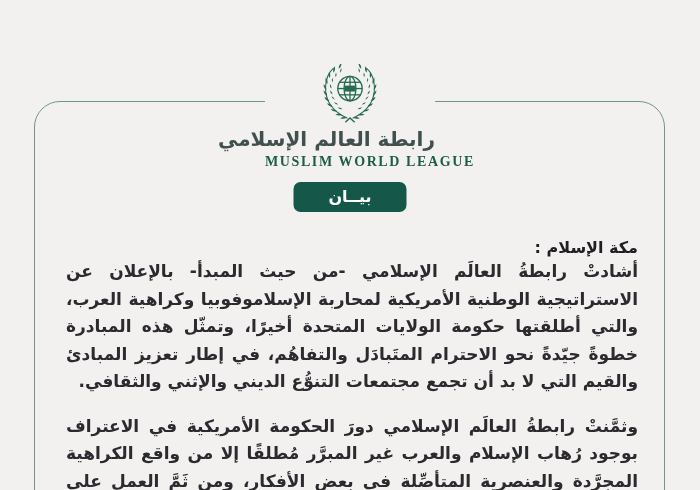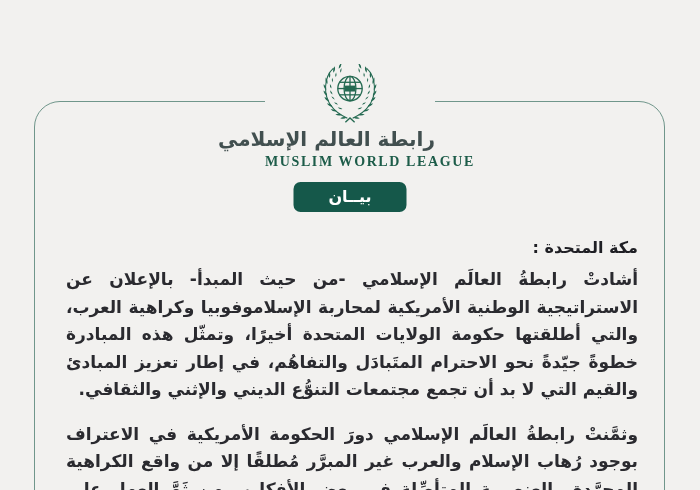--- a/index.html
+++ b/index.html
@@ -74,21 +74,21 @@
     text-align:right;
   }
   .statement-par{
     margin:0;
     font-size:17px;
     font-weight:bold;
     color:#2a2a2f;
     line-height:27.5px;
     text-align:justify;
   }
-  .statement-par.first{margin-top:9px;}
+  .statement-par.first{margin-top:1px;}
   .statement-par.second{margin-top:17px;}
 </style>
 </head>
 <body>
 
 <div class="frame"></div>
 
 <div class="header">
   <svg class="emblem" width="66" height="61" viewBox="0 0 100 92" xmlns="http://www.w3.org/2000/svg">
     <defs>
@@ -128,16 +128,16 @@
     <rect x="42" y="32.5" width="16" height="9" fill="currentColor"></rect>
     <path d="M43 88 L50 81.5 L57 88" stroke="currentColor" stroke-width="2" fill="none"></path>
   </svg>
   <div class="calligraphy">رابطة العالم الإسلامي</div>
   <div class="english-name">MUSLIM WORLD LEAGUE</div>
 </div>
 
 <div class="banner">بيــان</div>
 
 <div class="content">
-  <div class="location-heading">مكة المتحدة :</div>
+  <div class="location-heading">مكة الإسلام :</div>
   <p class="statement-par first">أشادتْ رابطةُ العالَم الإسلامي -من حيث المبدأ- بالإعلان عن الاستراتيجية الوطنية الأمريكية لمحاربة الإسلاموفوبيا وكراهية العرب، والتي أطلقتها حكومة الولايات المتحدة أخيرًا، وتمثّل هذه المبادرة خطوةً جيّدةً نحو الاحترام المتَبادَل والتفاهُم، في إطار تعزيز المبادئ والقيم التي لا بد أن تجمع مجتمعات التنوُّع الديني والإثني والثقافي.</p>
   <p class="statement-par second">وثمَّنتْ رابطةُ العالَم الإسلامي دورَ الحكومة الأمريكية في الاعتراف بوجود رُهاب الإسلام والعرب غير المبرَّر مُطلقًا إلا من واقع الكراهية المجرَّدة والعنصرية المتأصِّلة في بعض الأفكار، ومن ثَمَّ العمل على معالجة المَوْجَة المُتصاعِدة من التحيُّز والتمييز القَبَليَّة التي تؤثِّر على بعض المسلمين والعرب في جميع أنحاء البلاد، مُشيرةً إلى أنَّ</p>
 </div>
 
 </body></html>

